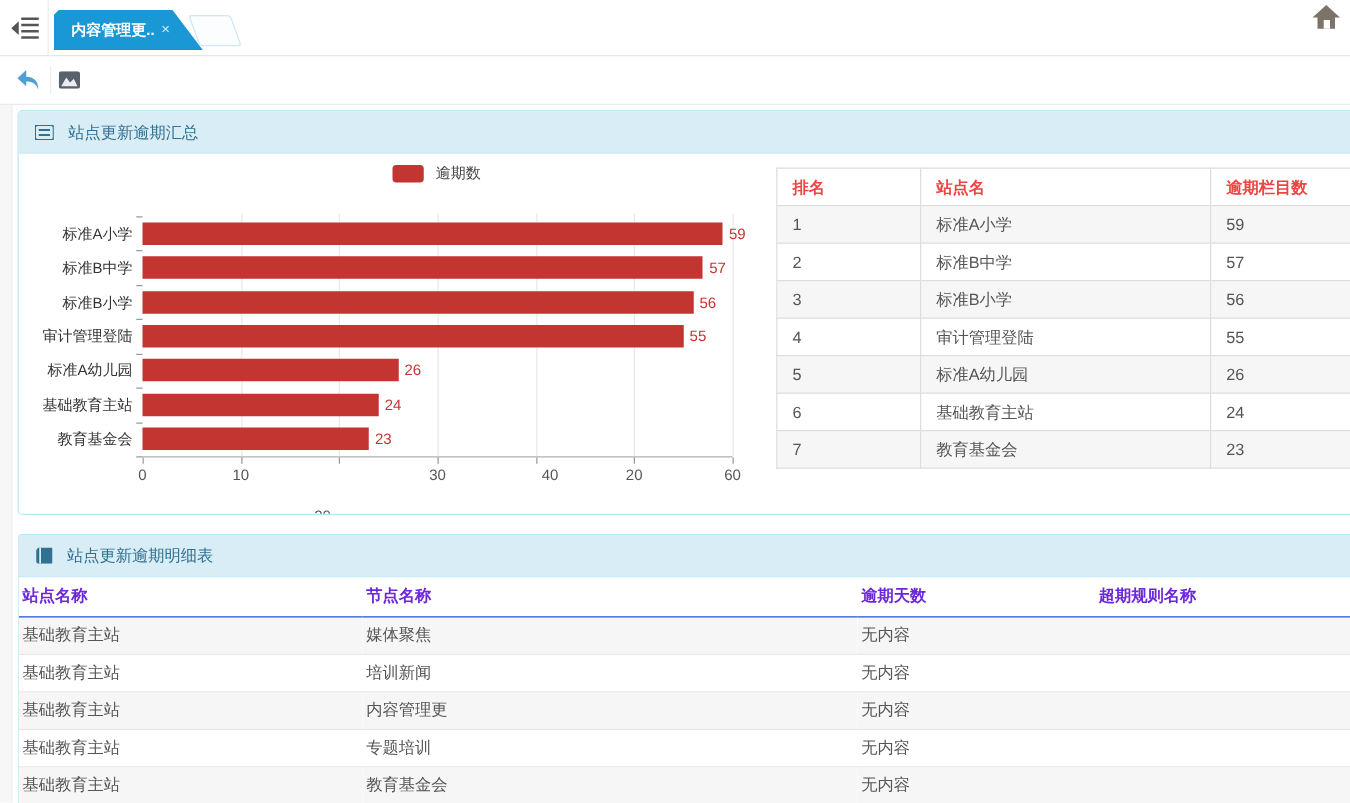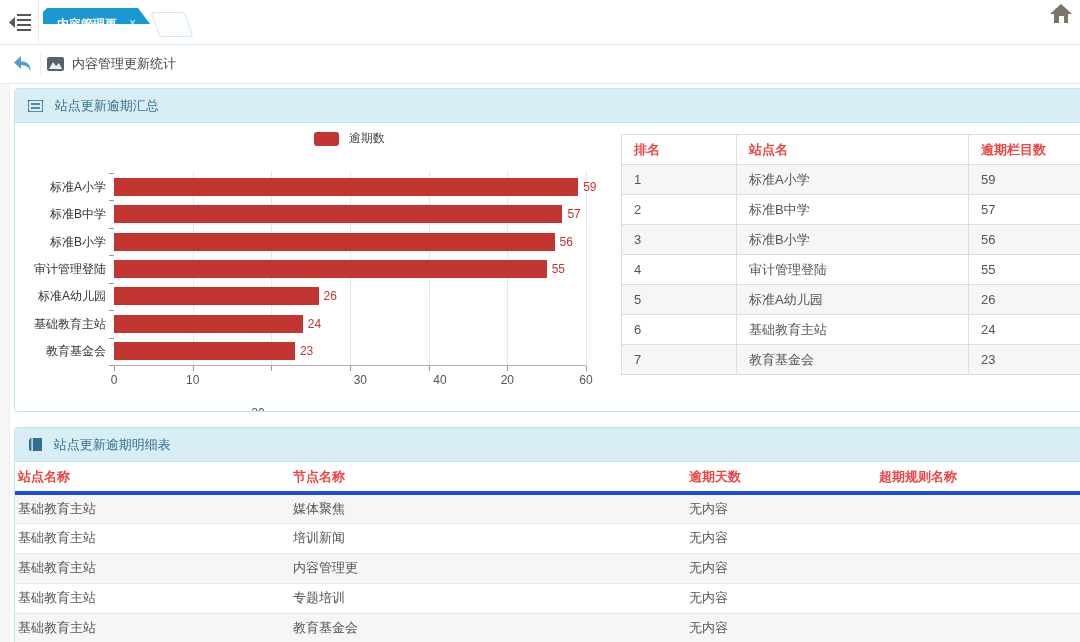--- a/index.html
+++ b/index.html
@@ -4,21 +4,21 @@
 <style>
   * { margin:0; padding:0; box-sizing:border-box; }
   html,body { width:1080px; height:642px; overflow:hidden; background:#fff;
     font-family:"Liberation Sans","DejaVu Sans",sans-serif; font-size:13px; color:#333; }
 
   
   .tabbar { position:absolute; left:0; top:0; width:1080px; height:45px; background:#fff;
     border-bottom:1px solid #e3e7ea; z-index:5; }
   .collapse-btn { position:absolute; left:9px; top:13px; width:24px; height:19px; cursor:pointer; }
   .tabbar-divider { position:absolute; left:38px; top:0; width:1px; height:44px; background:#ececec; }
-  .tab { position:absolute; left:43px; top:8px; width:120px; height:16px; background:#1a98d5;
+  .tab { position:absolute; left:43px; top:8px; width:120px; height:32px; background:#1a98d5;
     clip-path:polygon(4px 0, 95px 0, 120px 33px, 0 33px, 0 4px); color:#fff; cursor:pointer; }
   .tab-label { position:absolute; left:14px; top:0; line-height:33px; font-size:12px; font-weight:bold; }
   .tab-close { position:absolute; left:86px; top:0; line-height:31px; font-size:12px; color:#cfe9f7; cursor:pointer; }
   .ghost-tab { position:absolute; left:155px; top:12px; width:34px; height:25px;
     border:1px solid #cfe6f4; background:#fbfdff; border-radius:3px; transform:skewX(20deg); }
   .home-btn { position:absolute; right:0px; top:3px; width:30px; height:22px; cursor:pointer; }
 
   
   .toolbar { position:absolute; left:0; top:45px; width:1080px; height:39px; background:#fff;
     border-bottom:1px solid #ebebeb; }
@@ -59,21 +59,21 @@
   table { border-collapse:collapse; width:100%; table-layout:fixed; font-size:13px; }
   .rank-table th, .rank-table td { border:1px solid #ddd; height:30px; padding:0 6px 0 12px;
     text-align:left; overflow:hidden; white-space:nowrap; }
   .rank-table th { font-weight:bold; color:#ef4444; background:#fff; }
   .rank-table td { color:#555; }
   .rank-table tbody tr:nth-child(odd) { background:#f6f6f6; }
 
   
   .detail-table th, .detail-table td { height:30px; padding:0 4px 0 3px; text-align:left;
     overflow:hidden; white-space:nowrap; }
-  .detail-table th { font-weight:bold; color:#ef4444; border-bottom:4px solid #1d4ed8; height:31px;font-family:Liberation Serif, serif; }
+  .detail-table th { font-weight:bold; color:#6d28d9; border-bottom:1px solid #1d4ed8; height:31px;font-family:Liberation Serif, serif; }
   .detail-table td { color:#555; border-bottom:1px solid #e7e7e7; }
   .detail-table tbody tr:nth-child(odd) { background:#f6f6f6; }
 </style>
 </head>
 <body>
 
 <div class="tabbar">
   <span class="collapse-btn">
     <svg width="24" height="19" viewBox="0 0 24 19">
       <rect x="8" y="1" width="14" height="2" fill="#555"></rect>
@@ -103,21 +103,20 @@
       <path d="M8 1 L1 7.5 L8 14 L8 10.2 C13 10.2 16 12 17.5 16.5 C18 10 14 6.3 8 6.3 Z" fill="#4f9fd4"></path>
     </svg>
   </span>
   <span class="toolbar-divider"></span>
   <span class="page-icon">
     <svg width="17" height="14" viewBox="0 0 17 14">
       <rect x="0" y="0" width="17" height="14" rx="2" fill="#59616a"></rect>
       <path d="M2 12 L6 5 L9 9 L12 6 L15 12 Z" fill="#e9edf0"></path>
     </svg>
   </span>
-  <span class="page-title">内容管理更新统计</span>
 </div>
 
 <div class="left-strip"></div>
 
 <div class="panel panel-summary">
   <div class="panel-header">
     <span class="ph-icon">
       <svg width="15" height="12" viewBox="0 0 15 12">
         <rect x="0" y="0" width="15" height="12" rx="2" fill="none" stroke="#31708f" stroke-width="1.6"></rect>
         <rect x="3" y="3.2" width="9" height="1.6" fill="#31708f"></rect>
@@ -170,21 +169,21 @@
         <div class="val-label" style="left: 284.933px; top: 220.286px; color: rgb(194, 53, 49);">23</div>
         <div class="cat-tick" style="left: 94px; top: 242px;"></div>
         <div class="axis-line" style="left: 99px; top: 242px; width: 472px;"></div>
         <div class="axis-tick" style="left: 99px; top: 243px;"></div>
         <div class="x-tick-label" style="left: 82px; top: 250px;">0</div>
         <div class="axis-tick" style="left: 177.667px; top: 243px;"></div>
         <div class="x-tick-label" style="left: 160.667px; top: 250px;">10</div>
         <div class="axis-tick" style="left: 256.333px; top: 243px;"></div>
         <div class="x-tick-label" style="left: 226px; top: 250px; margin-top: 33px;">20</div>
         <div class="axis-tick" style="left: 335px; top: 243px;"></div>
-        <div class="x-tick-label" style="left: 318px; top: 250px; text-align: right;">30</div>
+        <div class="x-tick-label" style="left: 318px; top: 250px;">30</div>
         <div class="axis-tick" style="left: 413.667px; top: 243px;"></div>
         <div class="x-tick-label" style="left: 408px; top: 250px;">40</div>
         <div class="axis-tick" style="left: 492.333px; top: 243px;"></div>
         <div class="x-tick-label" style="left: 475.333px; top: 250px;">20</div>
         <div class="axis-tick" style="left: 571px; top: 243px;"></div>
         <div class="x-tick-label" style="left: 554px; top: 250px;">60</div>
       </div>
 
     <div class="rank-table-wrap">
       <table class="rank-table">

